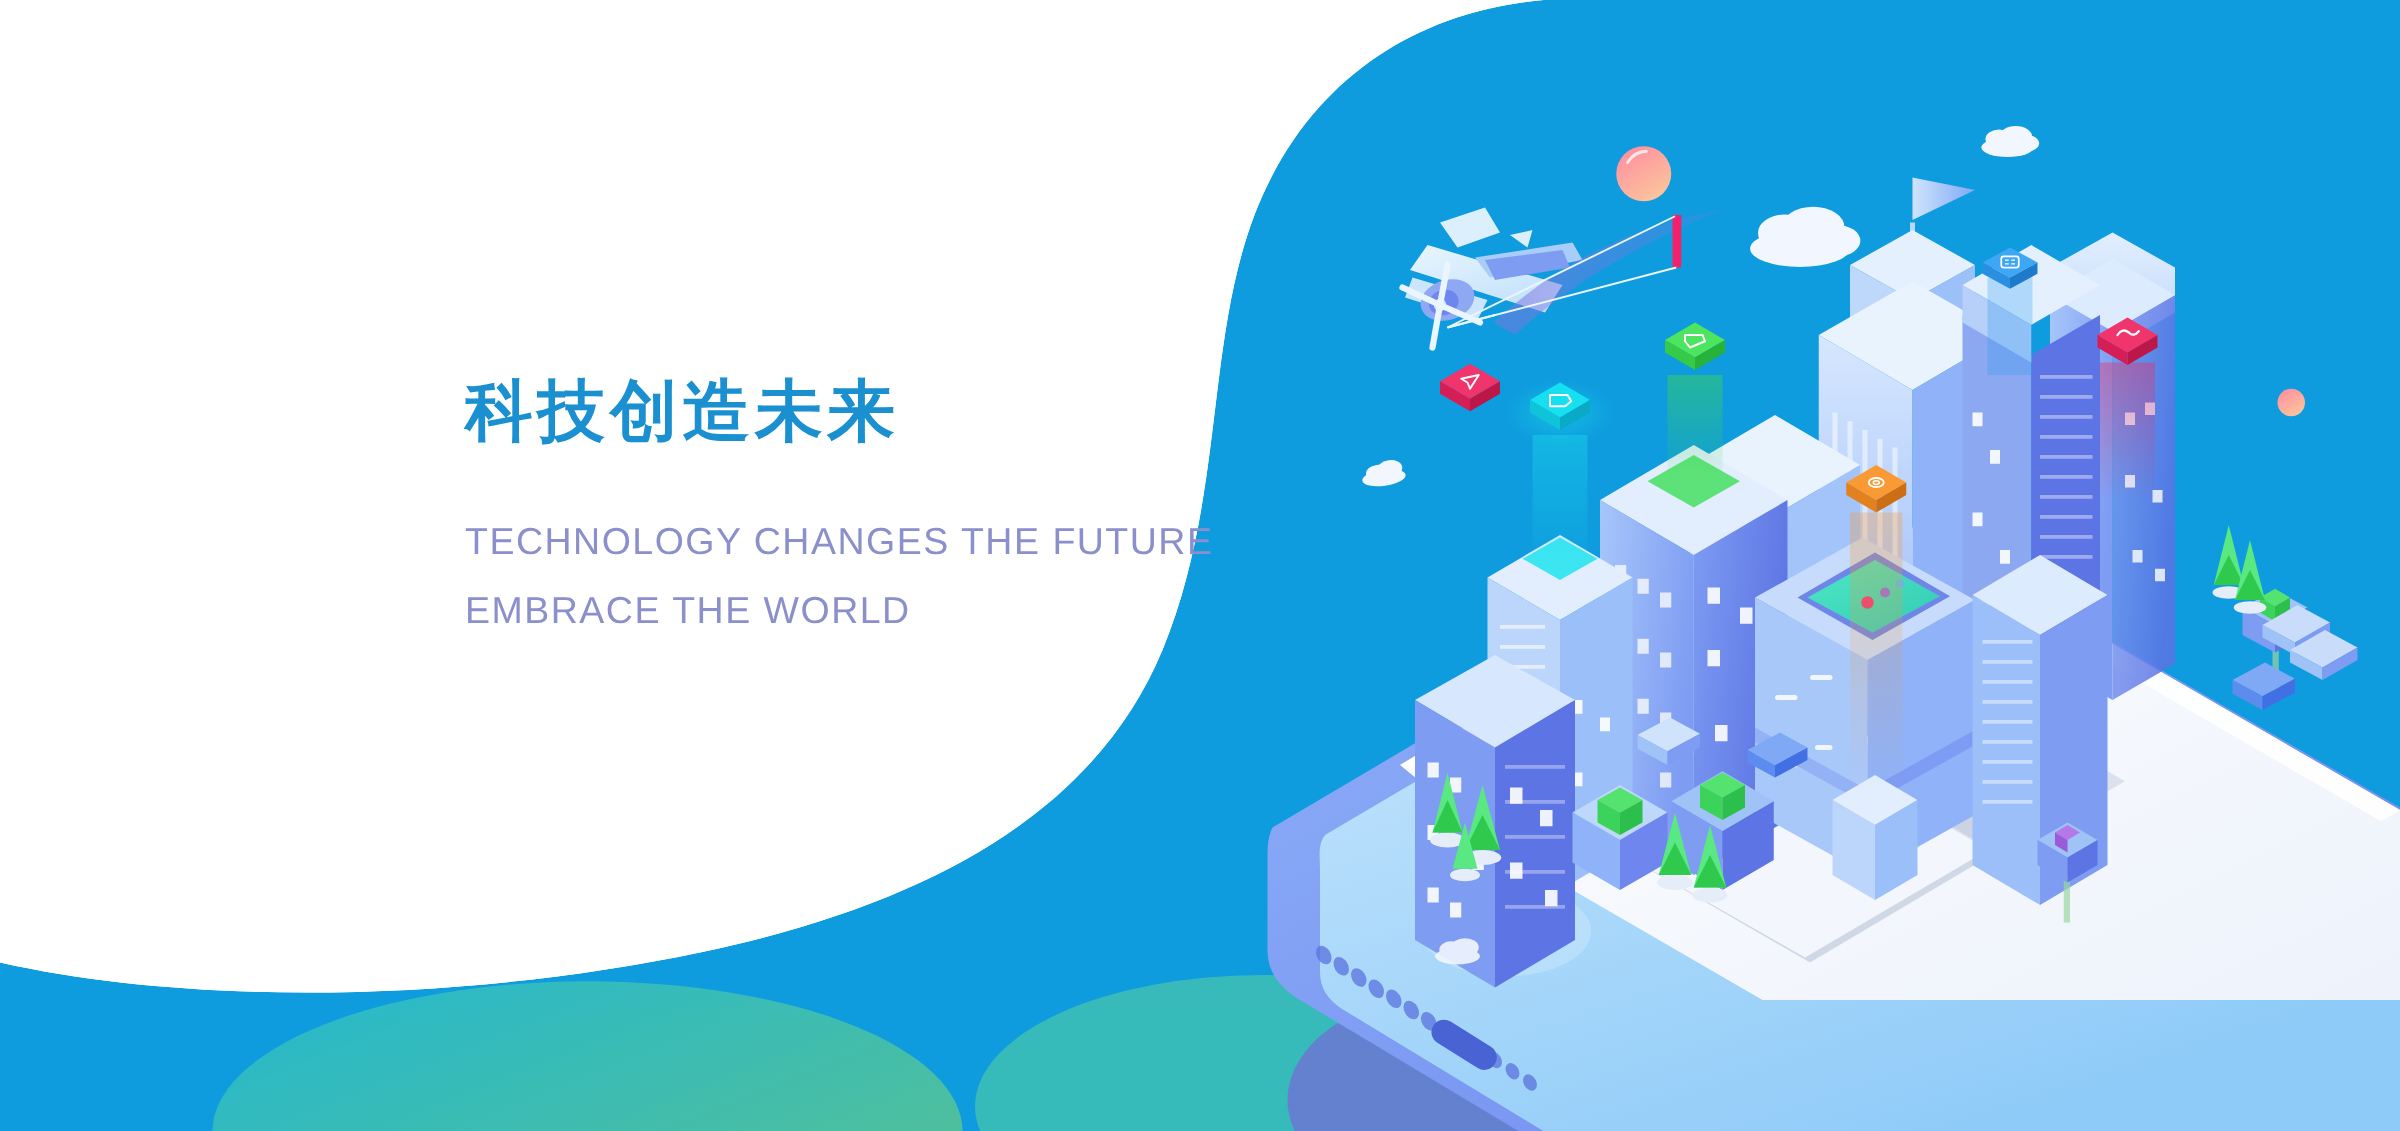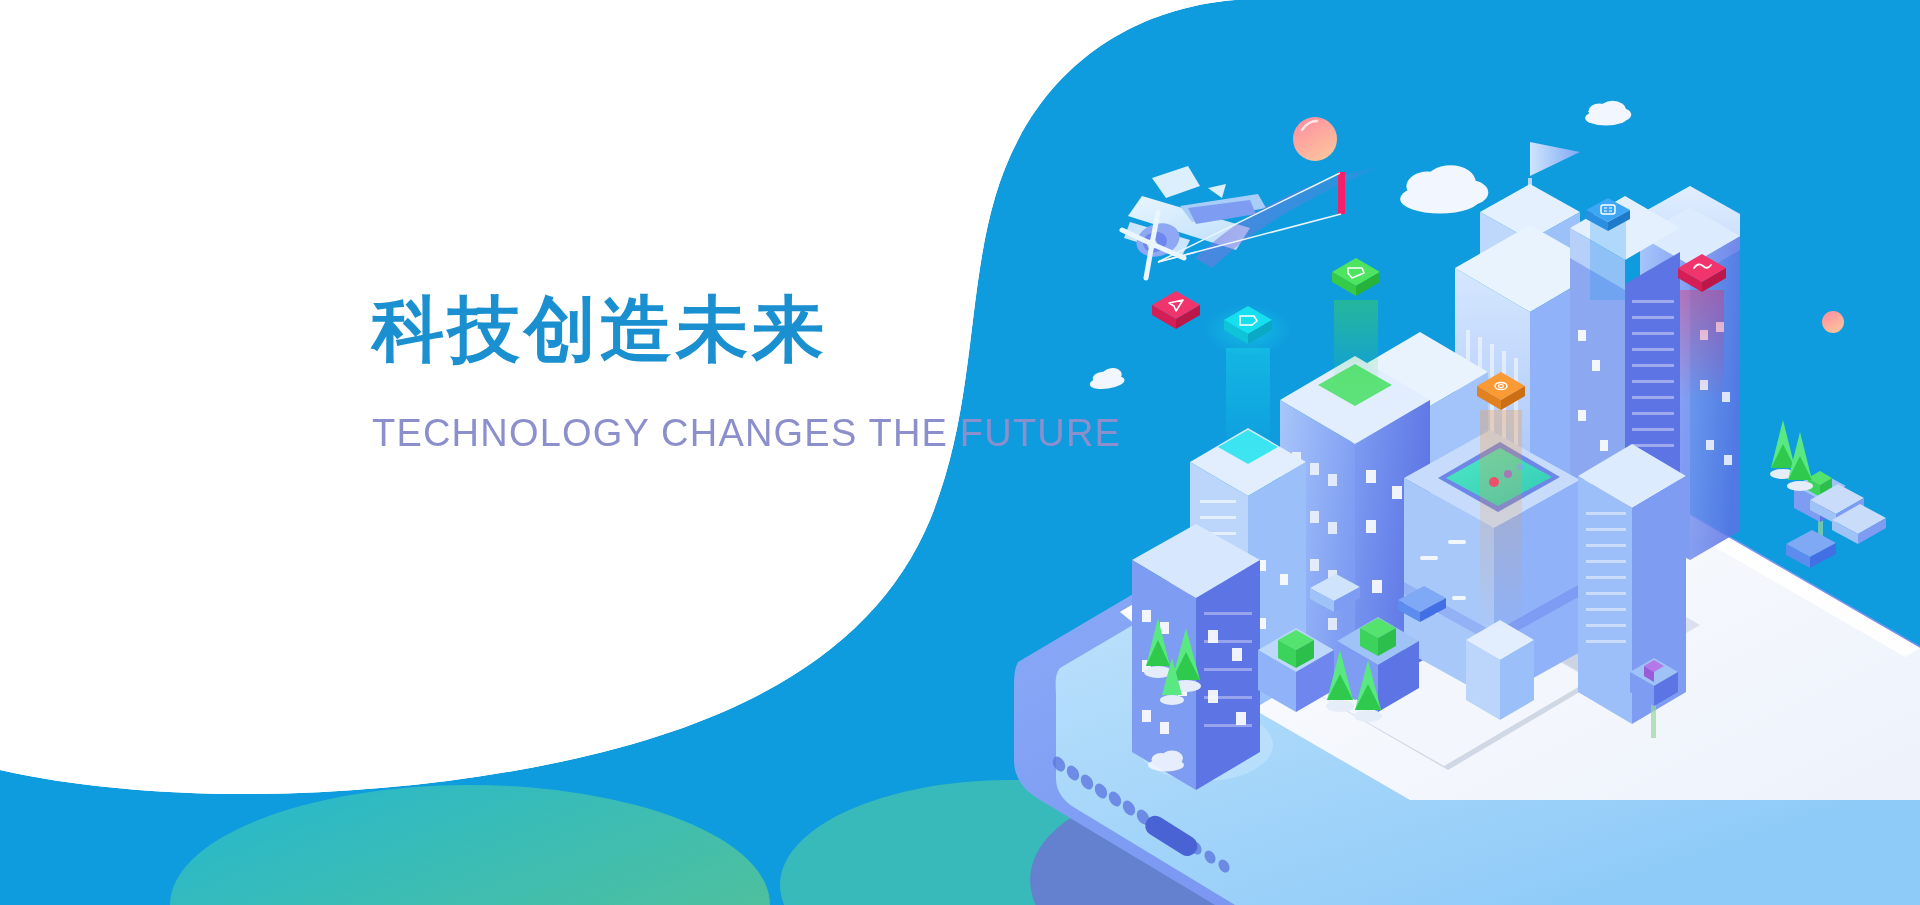--- a/index.html
+++ b/index.html
@@ -18,30 +18,30 @@
   #art { position:absolute; inset:0; width:1920px; height:905px; }
 
   
   .text-block {
     position:absolute;
     left:372px; top:286px;
     width:680px;
     z-index:40;
   }
   .headline {
-    font-size:72px;
+    font-size:54px;
     line-height:86px;
     font-weight:bold;
     color:#1B90D0;
     letter-spacing:4px;
     white-space:nowrap;
   }
   .subline {
     margin-top:34px;
-    font-size:38px;
+    font-size:30px;
     line-height:55px;
     color:#8B8FCB;
     letter-spacing:1.2px;
     font-weight:400;
     white-space:nowrap;
   }
 </style>
 </head>
 <body>
 
@@ -648,15 +648,16 @@
                C 960,250 985,386 930,520
                C 880,640 760,720 560,762
                C 380,800 160,806 0,770 Z" fill="#FFFFFF"></path>
     </g>
 
   </svg>
 
   <div class="text-block">
     <div class="headline">科技创造未来</div>
     <div class="subline">TECHNOLOGY CHANGES THE FUTURE</div>
+    <div class="subline" style="margin-top:0">EMBRACE THE WORLD</div>
   </div>
 
 </div>
 
 </body></html>

